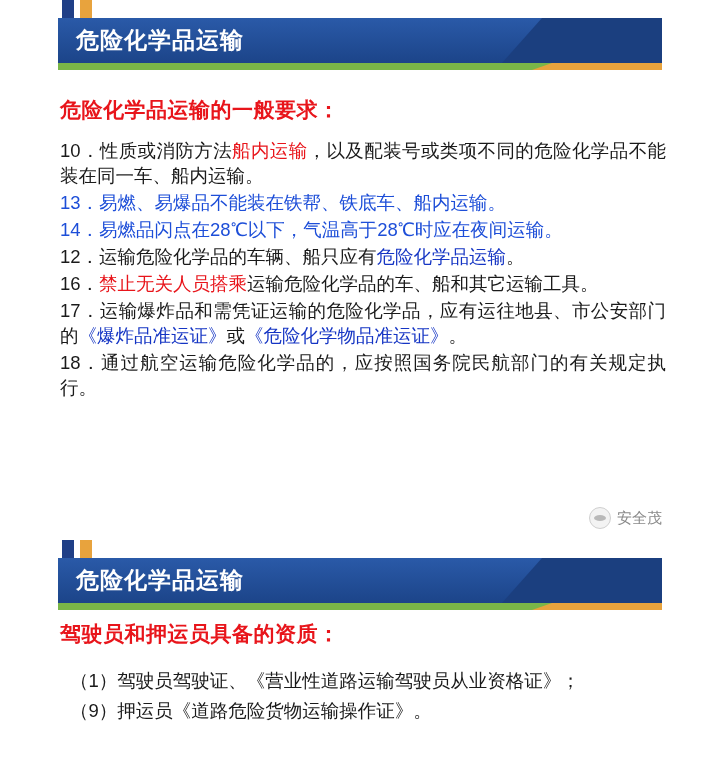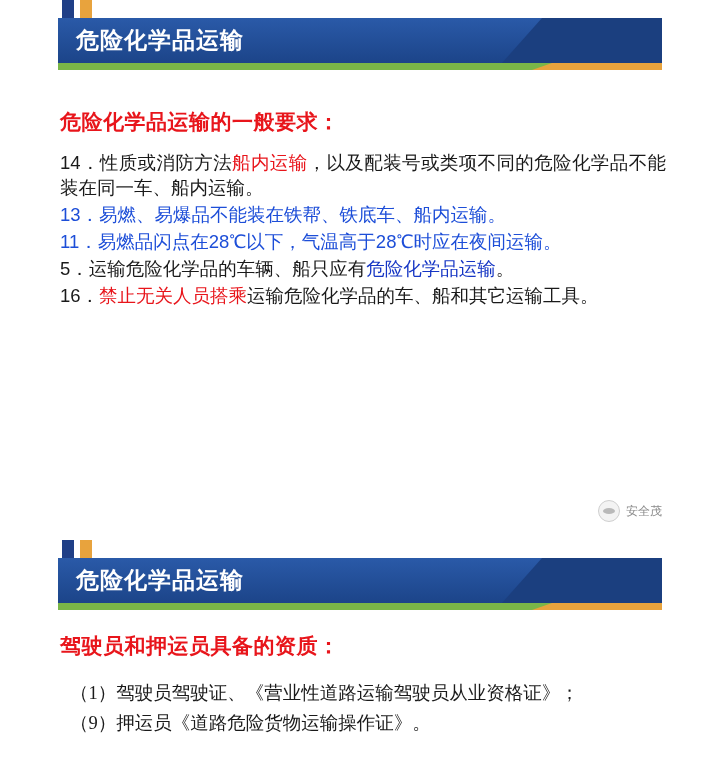--- a/index.html
+++ b/index.html
@@ -78,21 +78,21 @@
     right: 0;
     top: 0;
     width: 130px;
     height: 7px;
     background: #e8a33d;
     clip-path: polygon(20px 0, 130px 0, 130px 7px, 0 7px);
   }
 
   
   .content {
-    margin: 16px 54px 0 60px;
+    margin: 4px 54px 0 60px;
     padding-top: 22px;
   }
   .section-heading {
     color: #e8151b;
     font-size: 21px;
     font-weight: bold;
     margin-bottom: 14px;
     letter-spacing: 0.5px;
   }
   .para {
@@ -103,26 +103,26 @@
     text-align: justify;
   }
   .para.blue { color: #1d4ed8; }
   .hl-red { color: #e8151b; }
   .hl-blue { color: #1535c4; }
 
   
   .watermark {
     position: absolute;
     right: 58px;
-    bottom: 18px;
+    bottom: 11px;
     display: flex;
     align-items: center;
     gap: 6px;
     color: #8a8a8a;
-    font-size: 12px;
+    font-size: 15px;
   }
   .wm-logo {
     width: 20px;
     height: 20px;
     border-radius: 50%;
     background: #f3f3f3;
     border: 1px solid #cfcfcf;
     position: relative;
   }
   .wm-logo::before {
@@ -137,21 +137,20 @@
   }
 
   
   .slide-2 .content { padding-top: 6px; }
   .slide-2 .section-heading { margin-bottom: 18px; }
   .item-line {
     font-size: 18.5px;
     line-height: 30px;
     color: #1a1a1a;
     margin-left: 10px;
-    font-family: Liberation Serif, serif;
   }
 </style>
 </head>
 <body>
 
 <div class="slide slide-1">
 
   <div class="header-wrap">
     <div class="tick-row">
       <div class="tick tick-blue"></div>
@@ -163,40 +162,46 @@
     </div>
     <div class="green-bar">
       <div class="green-corner"></div>
     </div>
   </div>
 
   <div class="content">
     <div class="section-heading">危险化学品运输的一般要求：</div>
 
     <p class="para">
-      <span>14．性质或消防方法</span><span class="hl-red">船内运输</span><span>，以及配装号或类项不同的危险化学品不能装在同一车、船内运输。</span>
+      <span>10．性质或消防方法</span><span class="hl-red">船内运输</span><span>，以及配装号或类项不同的危险化学品不能装在同一车、船内运输。</span>
     </p>
 
     <p class="para blue">
       <span>13．易燃、易爆品不能装在铁帮、铁底车、船内运输。</span>
     </p>
 
     <p class="para blue">
-      <span>11．易燃品闪点在28℃以下，气温高于28℃时应在夜间运输。</span>
-    </p>
-
-    <p class="para">
-      <span>5．运输危险化学品的车辆、船只应有</span><span class="hl-blue">危险化学品运输</span><span>。</span>
+      <span>14．易燃品闪点在28℃以下，气温高于28℃时应在夜间运输。</span>
+    </p>
+
+    <p class="para">
+      <span>12．运输危险化学品的车辆、船只应有</span><span class="hl-blue">危险化学品运输</span><span>。</span>
     </p>
 
     <p class="para">
       <span>16．</span><span class="hl-red">禁止无关人员搭乘</span><span>运输危险化学品的车、船和其它运输工具。</span>
     </p>
 
-
+    <p class="para">
+      <span>17．运输爆炸品和需凭证运输的危险化学品，应有运往地县、市公安部门的</span><span class="hl-blue">《爆炸品准运证》</span><span>或</span><span class="hl-blue">《危险化学物品准运证》</span><span>。</span>
+    </p>
+
+    <p class="para">
+      <span>18．通过航空运输危险化学品的，应按照国务院民航部门的有关规定执行。</span>
+    </p>
   </div>
 
   <div class="watermark">
     <span class="wm-logo"></span>
     <span>安全茂</span>
   </div>
 </div>
 
 <div class="slide slide-2">
 

